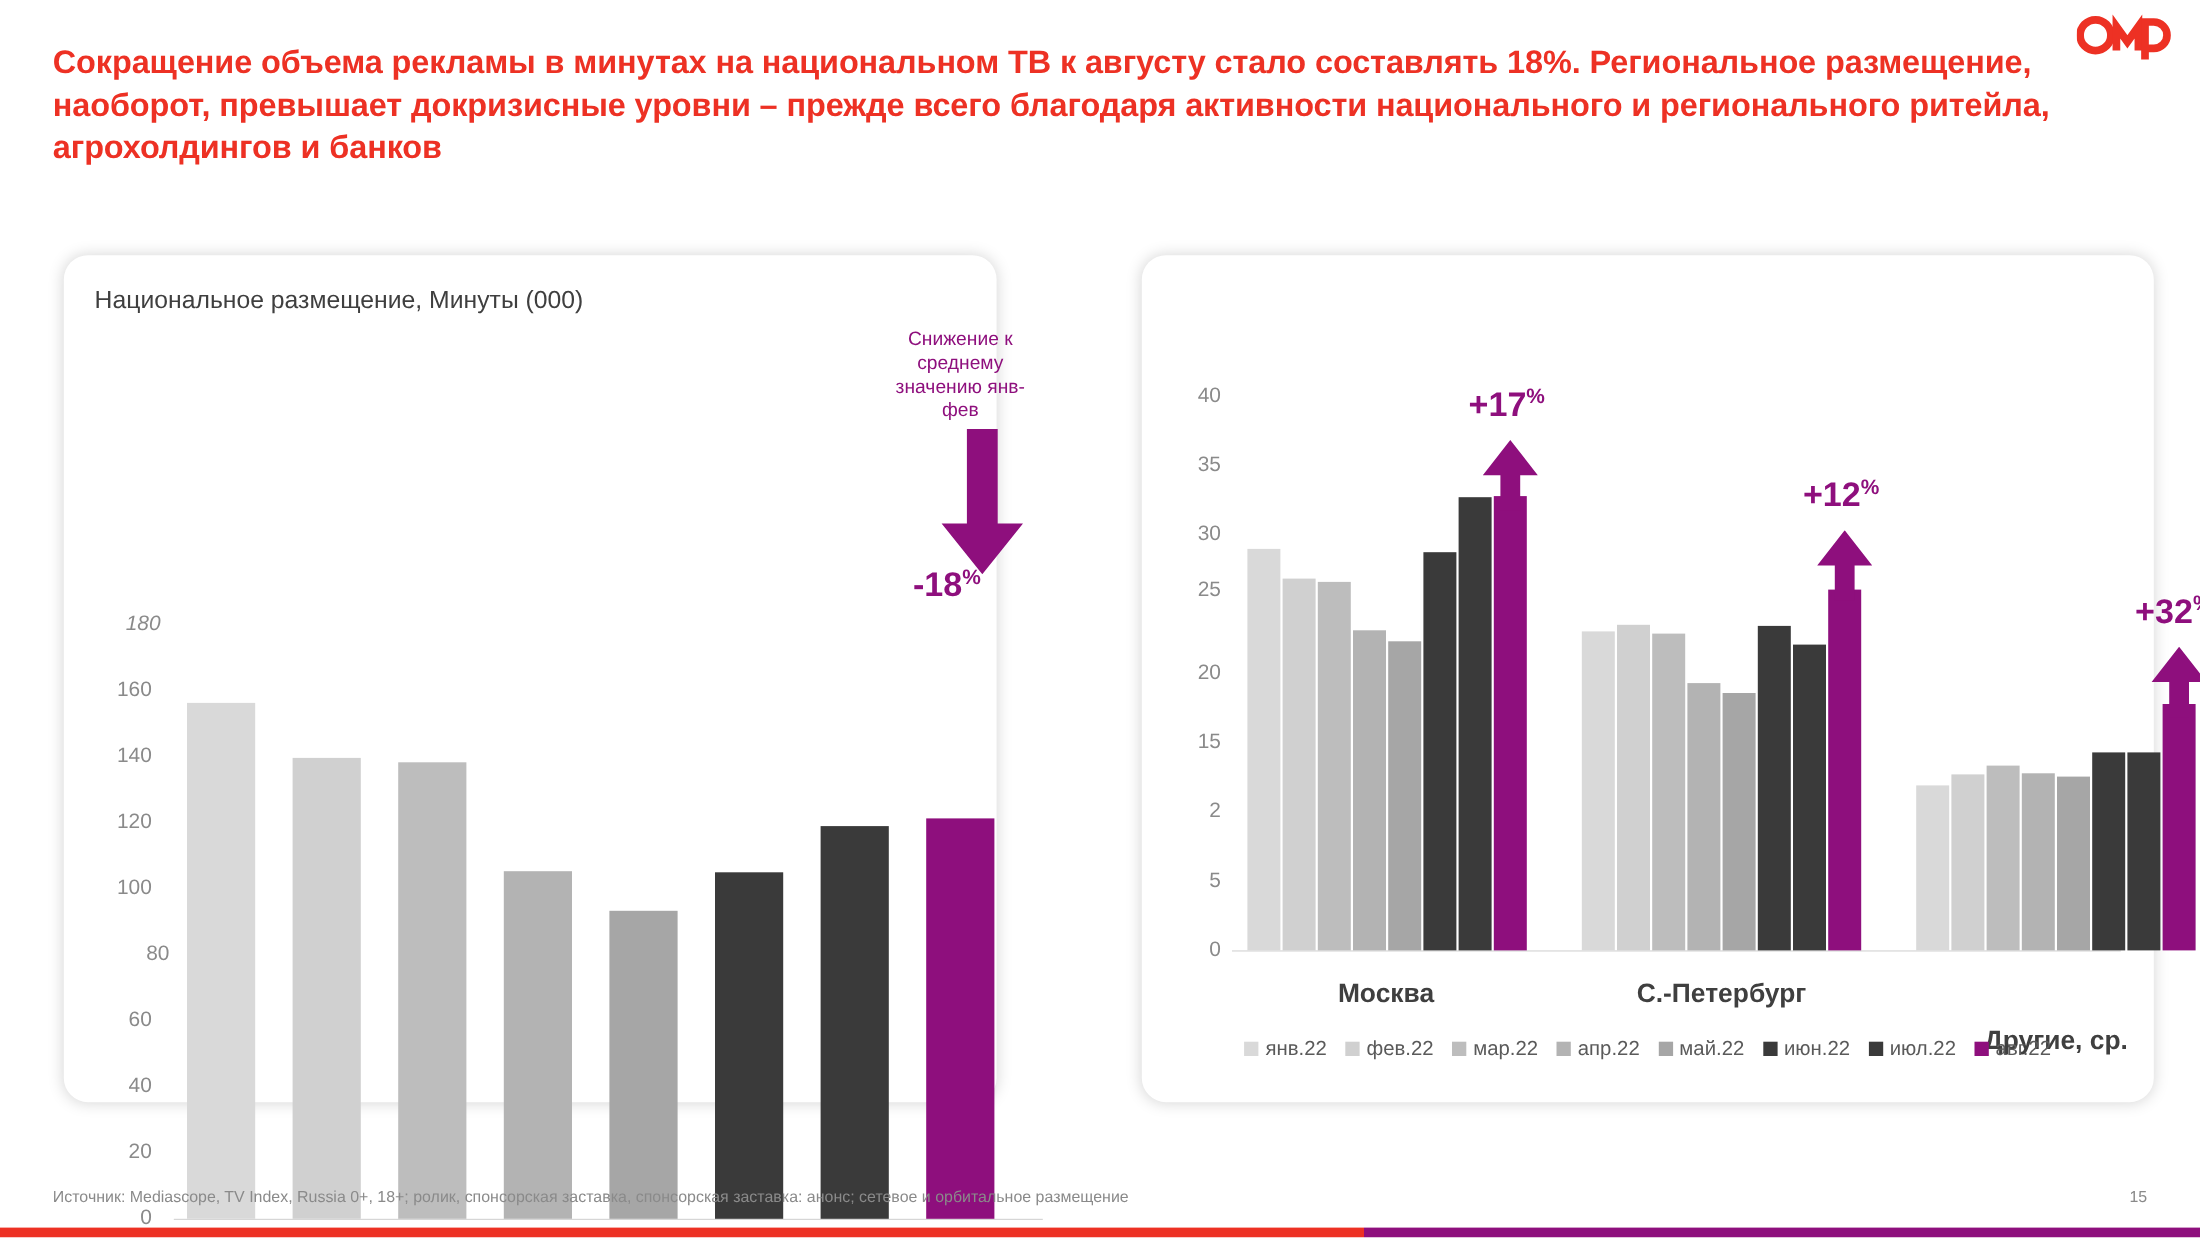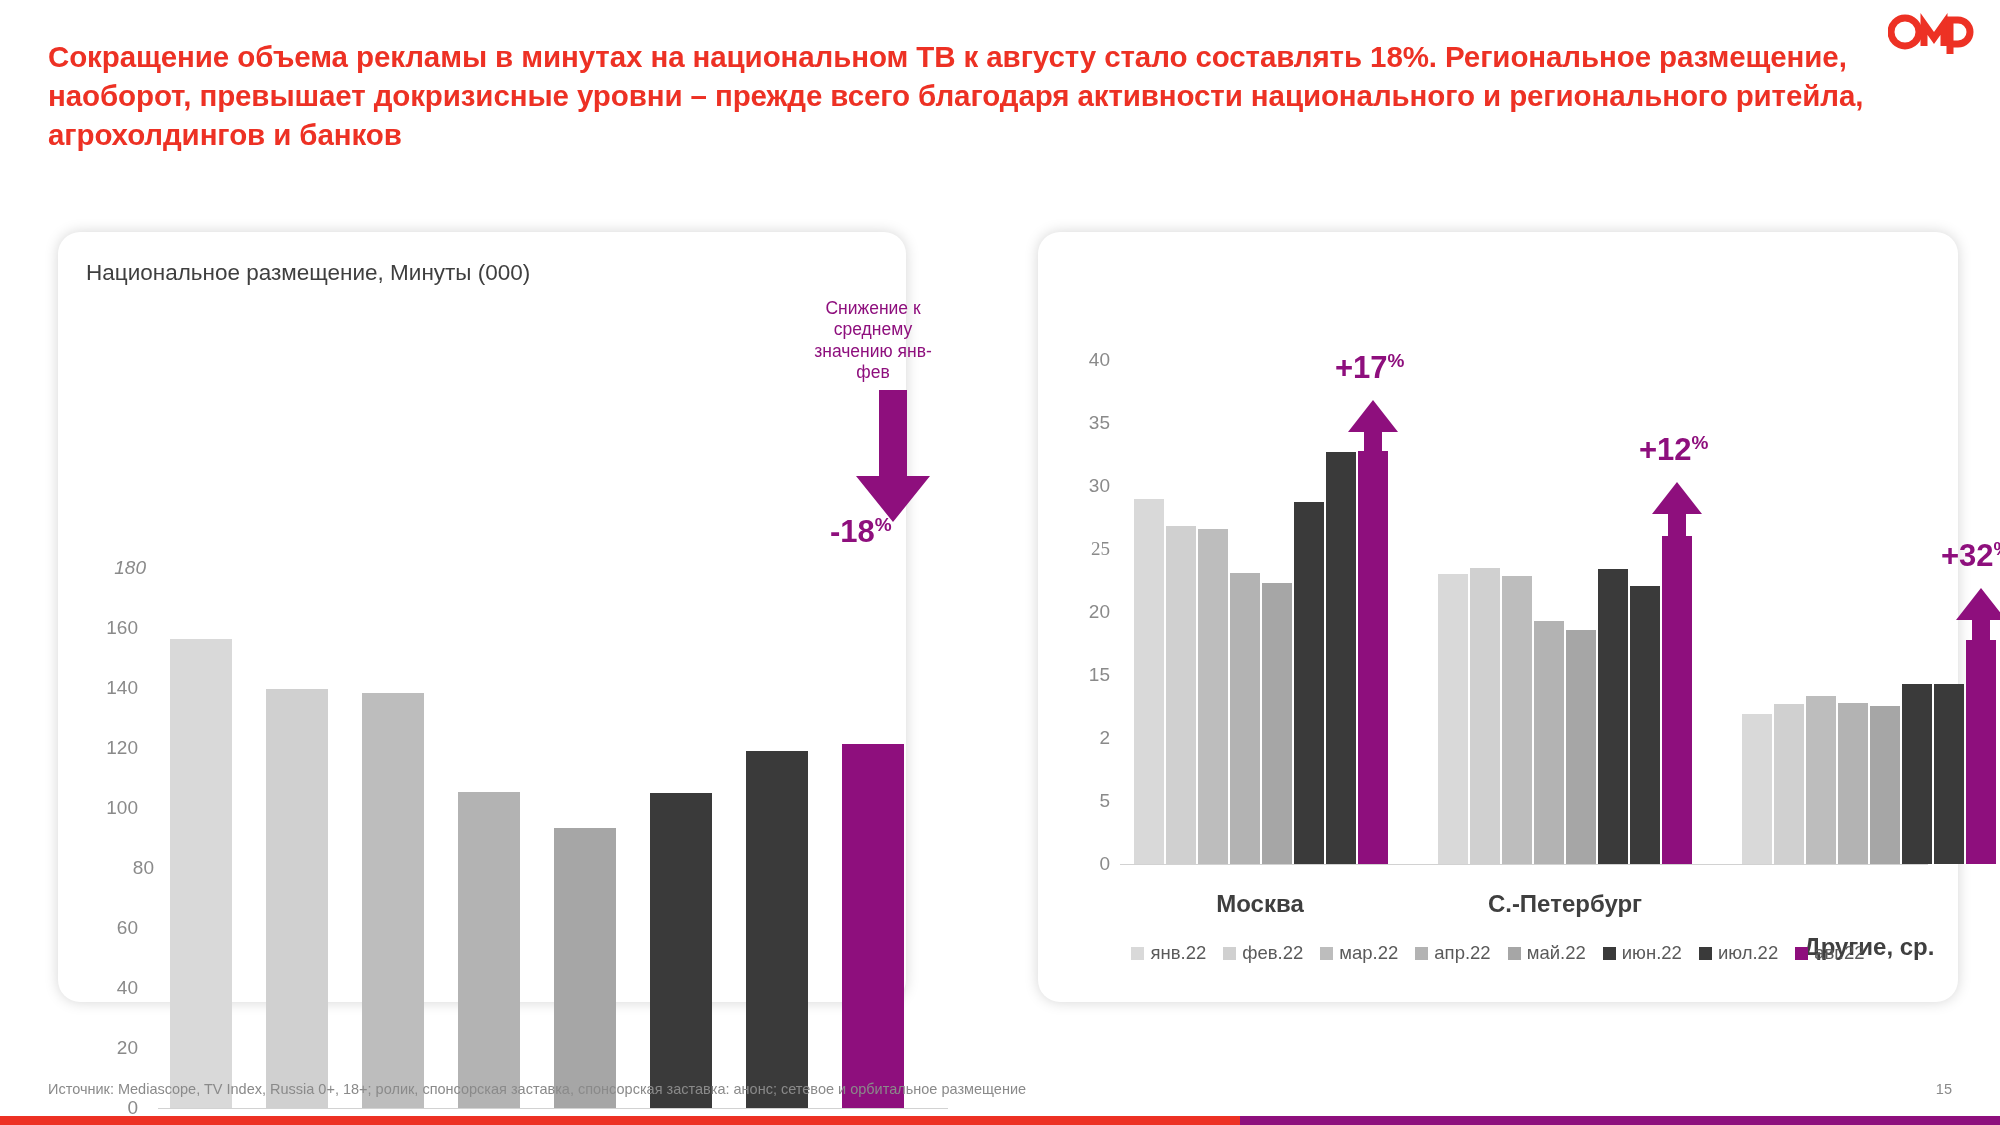--- a/index.html
+++ b/index.html
@@ -221,21 +221,21 @@
     <div class="pct-big" style="left:772px; top:282px;">
       <span>-18</span><sup>%</sup>
     </div>
   </div>
 
   <div class="panel" id="panel-local">
 
     <div class="axis-label" style="left:16px; top:128px; width:56px;">40</div>
     <div class="axis-label" style="left:16px; top:191px; width:56px;">35</div>
     <div class="axis-label" style="left:16px; top:254px; width:56px;">30</div>
-    <div class="axis-label" style="left:16px; top:317px; width:56px;font-family:Liberation Serif, serif;">25</div>
+    <div class="axis-label" style="left:16px; top:305px; width:56px;">25</div>
     <div class="axis-label" style="left:16px; top:380px; width:56px;">20</div>
     <div class="axis-label" style="left:16px; top:443px; width:56px;">15</div>
     <div class="axis-label" style="left:16px; top:506px; width:56px;">2</div>
     <div class="axis-label" style="left:16px; top:569px; width:56px;">5</div>
     <div class="axis-label" style="left:16px; top:632px; width:56px;">0</div>
 
     <div class="baseline" style="left:82px; top:632px; width:808px;"></div>
 
     <div class="bar" style="left:96px;  width:30px; height:365px; top:267px; background:#d9d9d9;"></div>
     <div class="bar" style="left:128px; width:30px; height:338px; top:294px; background:#d0d0d0;"></div>

